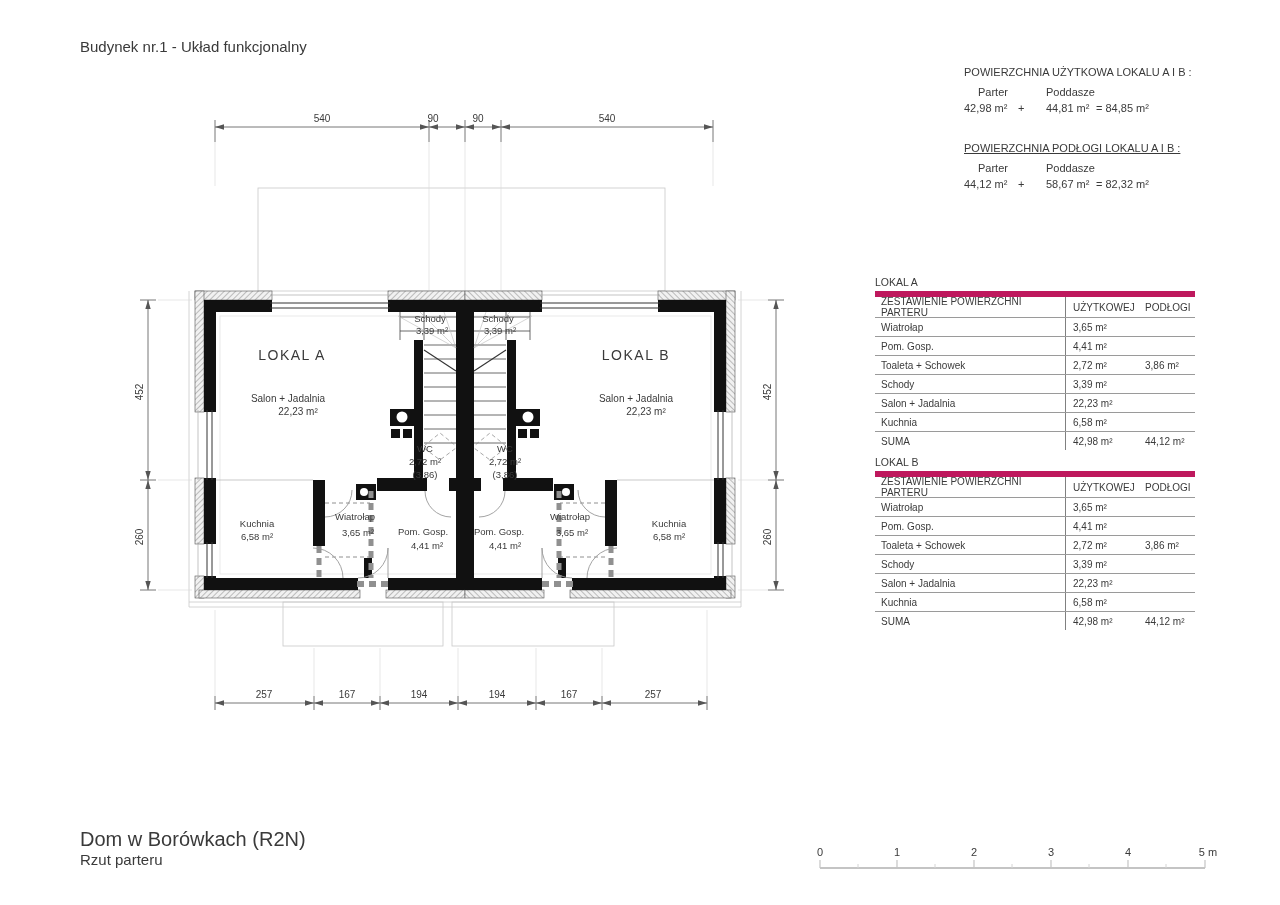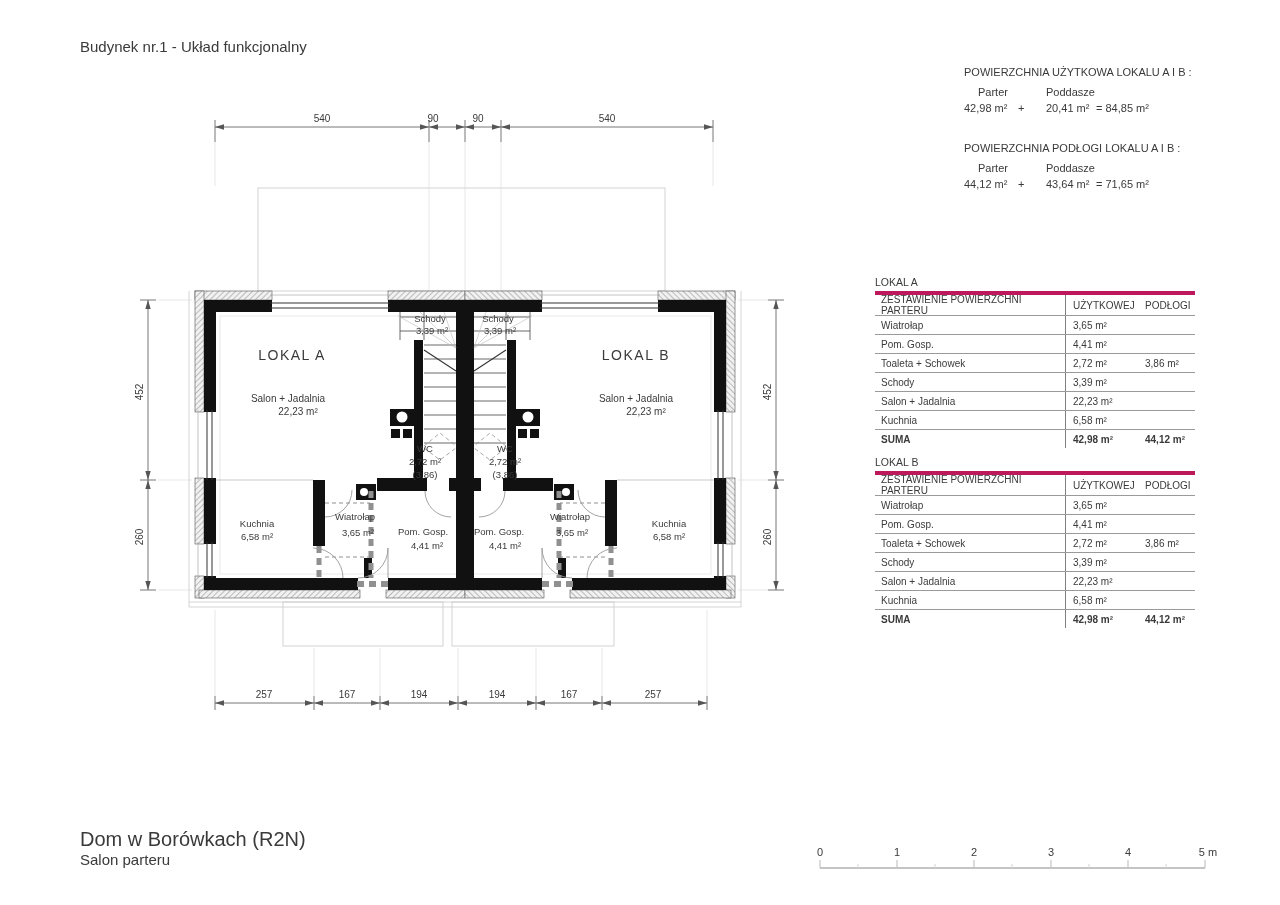--- a/index.html
+++ b/index.html
@@ -12,24 +12,24 @@
   .footer-2{left:80px;top:851px;font-size:15px;}
   
   .sumblock{position:absolute;left:964px;width:230px;font-size:11px;}
   .sumblock .stitle{height:20px;}
   .srow{position:relative;height:16px;}
   .srow span{position:absolute;top:0;}
   .sp-parter{left:14px;} .sp-poddasze{left:82px;}
   .sp-v1{left:0;} .sp-plus{left:54px;} .sp-v2{left:82px;} .sp-res{left:132px;}
   
   .tbl-title{position:absolute;left:875px;font-size:10.5px;}
-  .lokal-table{position:absolute;left:875px;width:320px;border-top:4px solid #be185d;font-size:10px;}
+  .lokal-table{position:absolute;left:875px;width:320px;border-top:6px solid #be185d;font-size:10px;}
   .trow{display:flex;align-items:center;height:18px;border-bottom:1px solid #9a9a9a;}
   .trow.hdr{height:20px;}
-  .trow.suma{border-bottom:none;font-weight:bold;}
+  .trow.suma{border-bottom:none;}
   .c1{width:191px;align-self:stretch;display:flex;align-items:center;
       padding-left:6px;border-right:1px solid #808080;box-sizing:border-box;}
   .c2{width:72px;padding-left:7px;box-sizing:border-box;}
   .c3{flex:1;padding-left:7px;box-sizing:border-box;}
 </style>
 </head>
 <body>
 
 <div class="canvas">
 
@@ -293,36 +293,36 @@
 
   <div class="sumblock" style="top:66px;">
     <div class="stitle">POWIERZCHNIA UŻYTKOWA LOKALU A I B :</div>
     <div class="srow">
       <span class="sp-parter">Parter</span>
       <span class="sp-poddasze">Poddasze</span>
     </div>
     <div class="srow">
       <span class="sp-v1">42,98 m²</span>
       <span class="sp-plus">+</span>
-      <span class="sp-v2">20,41 m²</span>
+      <span class="sp-v2">44,81 m²</span>
       <span class="sp-res">= 84,85 m²</span>
     </div>
   </div>
 
-  <div class="sumblock" style="top:142px;">
+  <div class="sumblock" style="top:142px;text-decoration:underline;">
     <div class="stitle">POWIERZCHNIA PODŁOGI LOKALU A I B :</div>
     <div class="srow">
       <span class="sp-parter">Parter</span>
       <span class="sp-poddasze">Poddasze</span>
     </div>
     <div class="srow">
       <span class="sp-v1">44,12 m²</span>
       <span class="sp-plus">+</span>
-      <span class="sp-v2">43,64 m²</span>
-      <span class="sp-res">= 71,65 m²</span>
+      <span class="sp-v2">58,67 m²</span>
+      <span class="sp-res">= 82,32 m²</span>
     </div>
   </div>
 
   <div class="tbl-title" style="top:276px;">LOKAL A</div>
   <div class="lokal-table" style="top:291px;">
     <div class="trow hdr">
       <div class="c1">ZESTAWIENIE POWIERZCHNI PARTERU</div>
       <div class="c2">UŻYTKOWEJ</div>
       <div class="c3">PODŁOGI</div>
     </div>
@@ -401,14 +401,14 @@
       <div class="c3"></div>
     </div>
     <div class="trow suma">
       <div class="c1">SUMA</div>
       <div class="c2">42,98 m²</div>
       <div class="c3">44,12 m²</div>
     </div>
   </div>
 
   <div class="abs footer-1">Dom w Borówkach (R2N)</div>
-  <div class="abs footer-2">Salon parteru</div>
+  <div class="abs footer-2">Rzut parteru</div>
 </div>
 
 </body></html>

